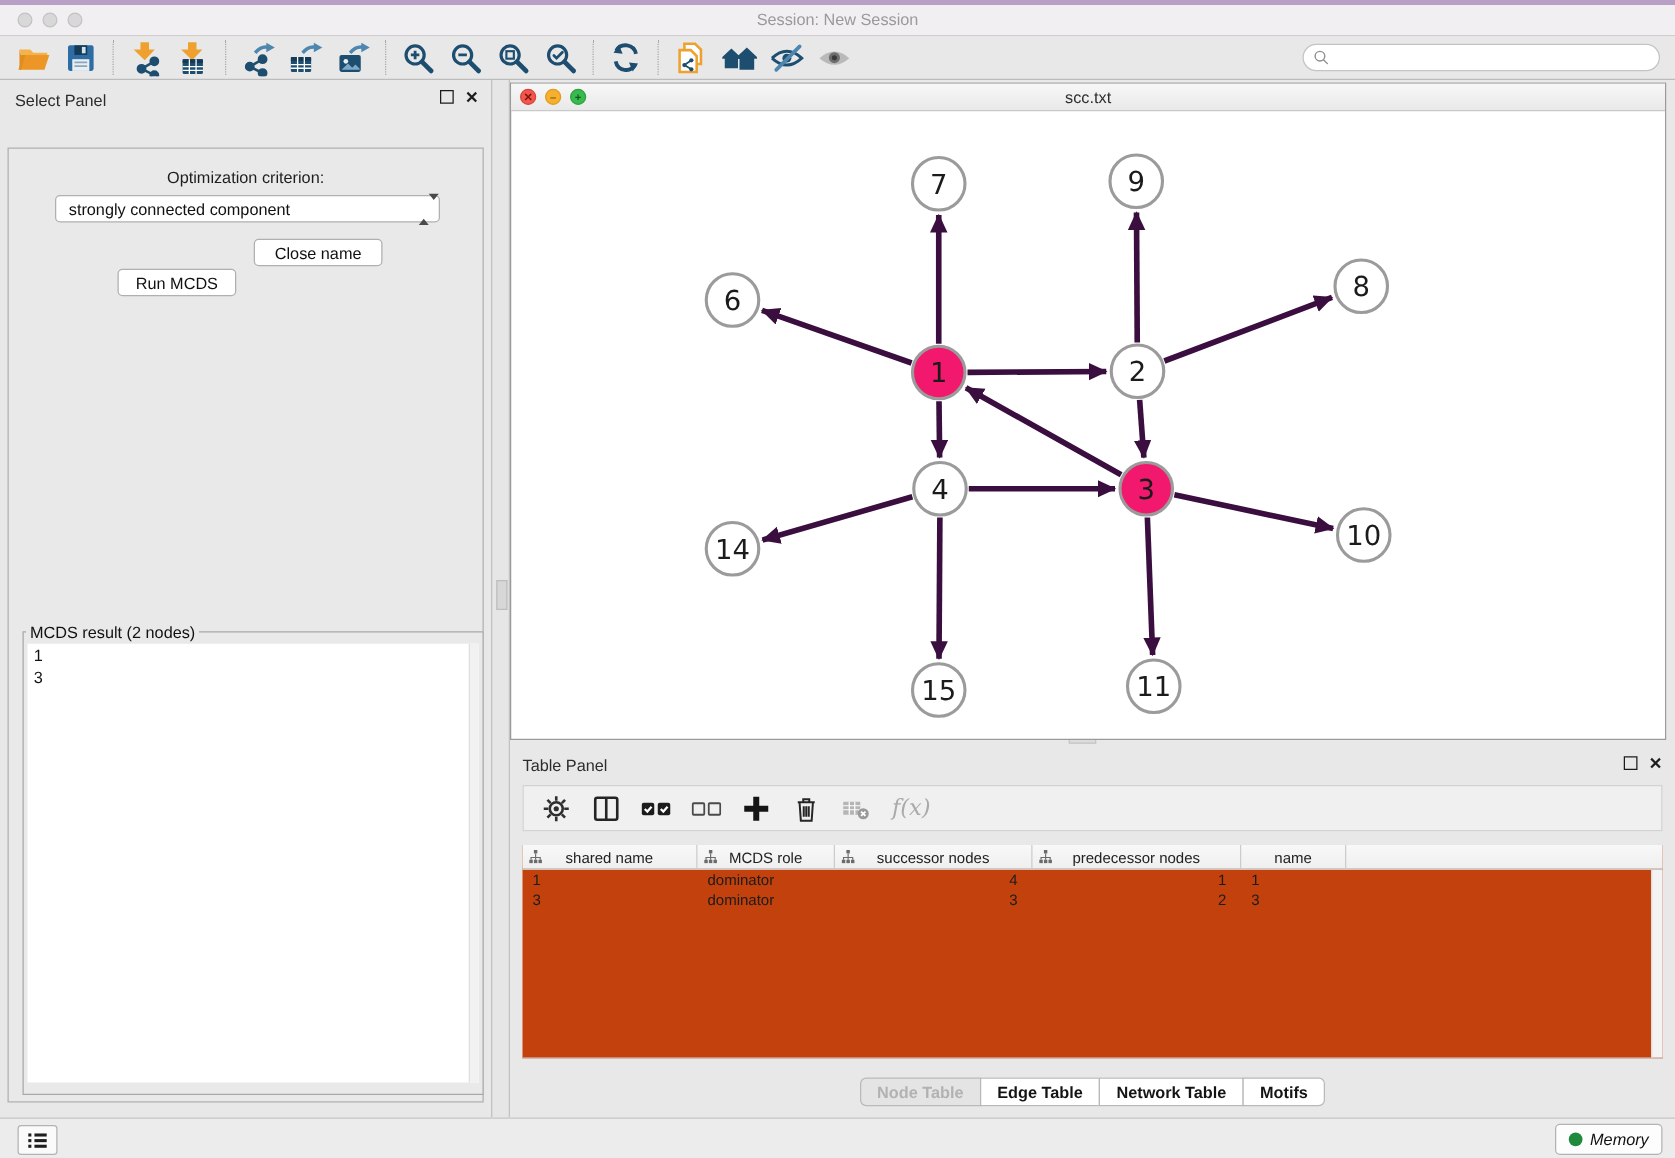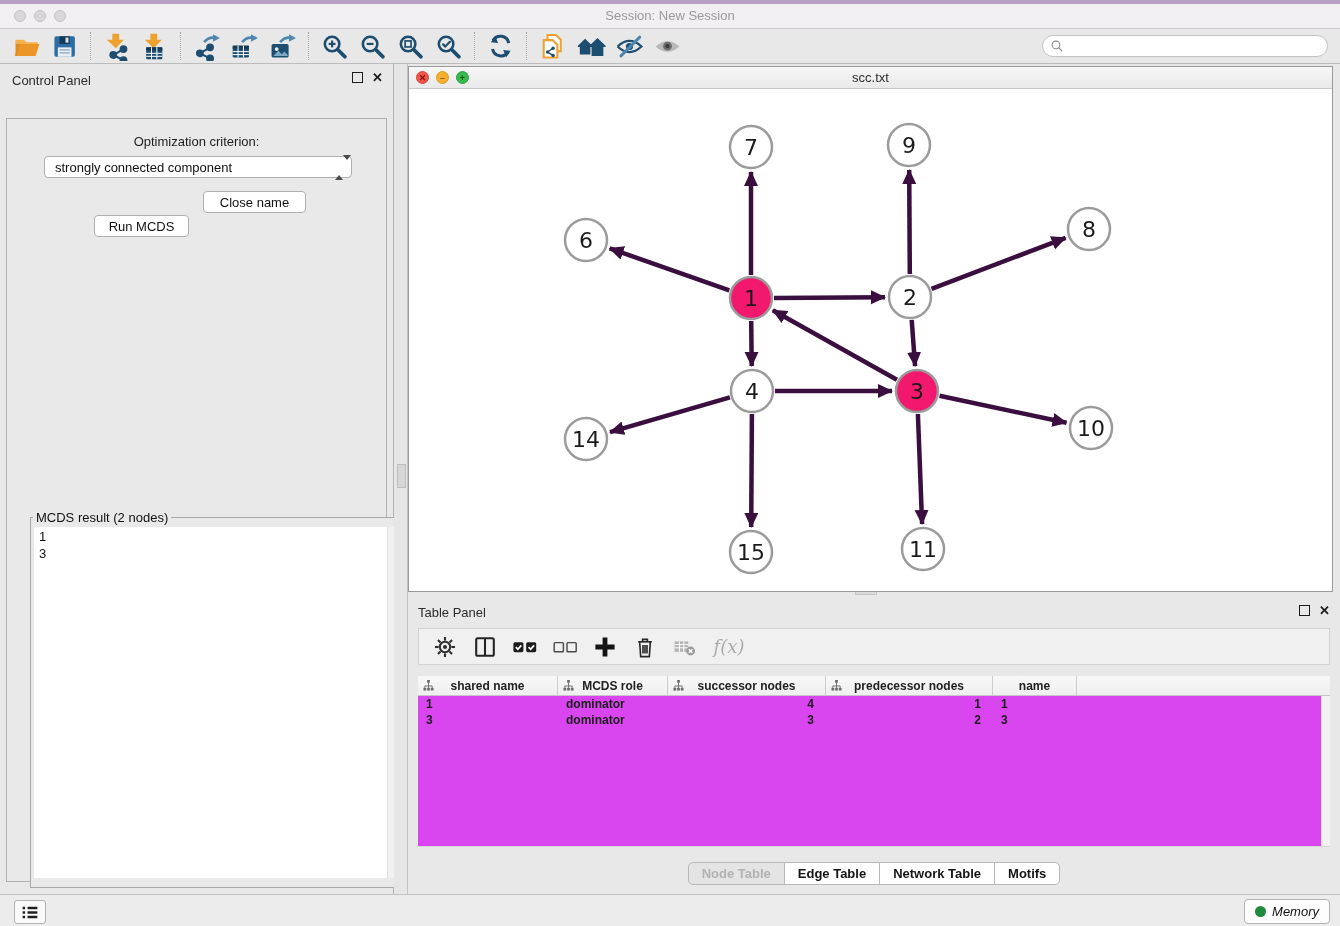--- a/index.html
+++ b/index.html
@@ -37,21 +37,21 @@
   #criterion{position:absolute;left:44px;top:92px;width:308px;height:22px;background:#fff;border:1px solid #b0b0b0;
     border-radius:4px;font-size:13px;color:#111;display:flex;align-items:center;padding-left:10px;box-sizing:border-box;}
   #criterion .stepper{position:absolute;right:6px;top:3px;width:10px;height:16px;}
   .chev-up{width:0;height:0;border-left:4.5px solid transparent;border-right:4.5px solid transparent;border-bottom:5px solid #4a4a4a;margin-bottom:3px;}
   .chev-dn{width:0;height:0;border-left:4.5px solid transparent;border-right:4.5px solid transparent;border-top:5px solid #4a4a4a;}
   .mac-btn{position:absolute;height:22px;background:#fff;border:1px solid #b0b0b0;border-radius:4px;
     font-size:13px;color:#111;display:flex;align-items:center;justify-content:center;box-sizing:border-box;font-family:"Liberation Sans",sans-serif;}
   #run-btn{left:94px;top:127px;width:95px;margin-top:24px;}
   #closep-btn{left:203px;top:127px;width:103px;}
   #result-fieldset{position:absolute;left:14px;top:430px;width:369px;height:378px;
-    border:1px solid #a8a8a8;margin:16px;padding:0;box-sizing:border-box;background:#e9e9e9;}
+    border:1px solid #a8a8a8;margin:4px;padding:0;box-sizing:border-box;background:#e9e9e9;}
   #result-fieldset legend{font-size:13px;color:#111;padding:0 3px;margin-left:2px;}
   #result-area{position:absolute;left:3px;right:3px;top:2px;bottom:3px;background:#fff;
     font-size:13px;color:#111;white-space:pre;line-height:17px;padding:1px 5px;box-sizing:border-box;}
   #result-scroll{position:absolute;right:3px;top:2px;bottom:3px;width:7px;background:#f1f1f1;border-left:1px solid #e0e0e0;}
   
   #v-split{left:394px;top:64px;width:14px;height:830px;background:#e6e6e6;border-right:1px solid #c2c2c2;box-sizing:border-box;}
   #v-split .grip{position:absolute;left:3px;top:400px;width:7px;height:22px;background:#d7d7d7;border:1px solid #bdbdbd;}
   #h-grip{left:855px;top:589px;width:22px;height:6px;background:#dcdcdc;border:1px solid #c5c5c5;box-sizing:border-box;}
   
   #net-window{left:408px;top:66px;width:925px;height:526px;background:#fff;border:1px solid #9a9a9a;box-sizing:border-box;}
@@ -64,21 +64,21 @@
   #wl-zoom{left:47px;background:#39b94e;border:1px solid #2da33f;color:#0d5c1b;}
   #net-title{position:absolute;left:0;right:0;top:3px;text-align:center;font-size:13px;color:#2e2e2e;}
   #graph-canvas{position:absolute;left:0;top:22px;width:923px;height:502px;}
   
   #table-panel{left:408px;top:596px;width:932px;height:298px;background:#e8e8e8;}
   #tp-title{position:absolute;left:10px;top:9px;}
   #tp-toolbar{position:absolute;left:10px;top:32px;width:912px;height:37px;background:#f0f0f0;border:1px solid #d2d2d2;
     box-sizing:border-box;display:flex;align-items:center;padding-left:8px;gap:4px;}
   .tpt-btn{width:36px;height:30px;display:flex;align-items:center;justify-content:center;flex:0 0 auto;}
   .tpt-btn svg{width:24px;height:24px;}
-  #data-table{position:absolute;left:10px;top:80px;width:912px;height:170px;background:#d946ef;border-bottom:1px solid #d5d5d5;font-weight:bold;}
+  #data-table{position:absolute;left:10px;top:80px;width:912px;height:170px;background:#c2410c;border-bottom:1px solid #d5d5d5;}
   #tbl-header{display:flex;height:19px;background:linear-gradient(#f8f8f8,#efefef);border-bottom:1px solid #c6c6c6;}
   .th{position:relative;display:flex;align-items:center;justify-content:center;font-size:12px;color:#222;
     border-right:1px solid #cccccc;box-sizing:border-box;flex:0 0 auto;}
   .th .hico{position:absolute;left:5px;top:4px;}
   .tr{display:flex;height:16px;align-items:center;}
   .td{font-size:12px;color:#1c1c1c;box-sizing:border-box;flex:0 0 auto;padding:0 4px;overflow:hidden;}
   .td.left{text-align:left;padding-left:8px;}
   .td.right{text-align:right;padding-right:12px;}
   #tbl-scroll{position:absolute;right:0;top:20px;bottom:0;width:8px;background:#f3f3f3;border-left:1px solid #e2e2e2;}
   #tp-tabs{position:absolute;left:0;right:0;top:266px;display:flex;justify-content:center;}
@@ -267,21 +267,21 @@
     <div id="search-wrap">
     <svg viewBox="0 0 20 20">
         <circle cx="8.5" cy="8.5" r="5.5" fill="none" stroke="#8e8e8e" stroke-width="1.6"></circle>
         <line x1="12.5" y1="12.5" x2="17" y2="17" stroke="#8e8e8e" stroke-width="1.6" stroke-linecap="round"></line>
       </svg>
     <input id="search-input" value="" style="">
   </div>
 </div>
 
 <div id="control-panel" class="abs">
-  <span id="cp-title" class="panel-title">Control Panel</span>
+  <span id="cp-title" class="panel-title">Select Panel</span>
   <span class="panel-hdr-icons">
     <span class="float-ico"></span>
     <span class="close-ico">✕</span>
   </span>
   <div id="cp-box"></div>
   <div id="opt-label">Optimization criterion:</div>
   <div id="criterion">
     <span>strongly connected component</span>
     <span class="stepper"><span class="chev-up"></span><span class="chev-dn"></span></span>
   </div>

